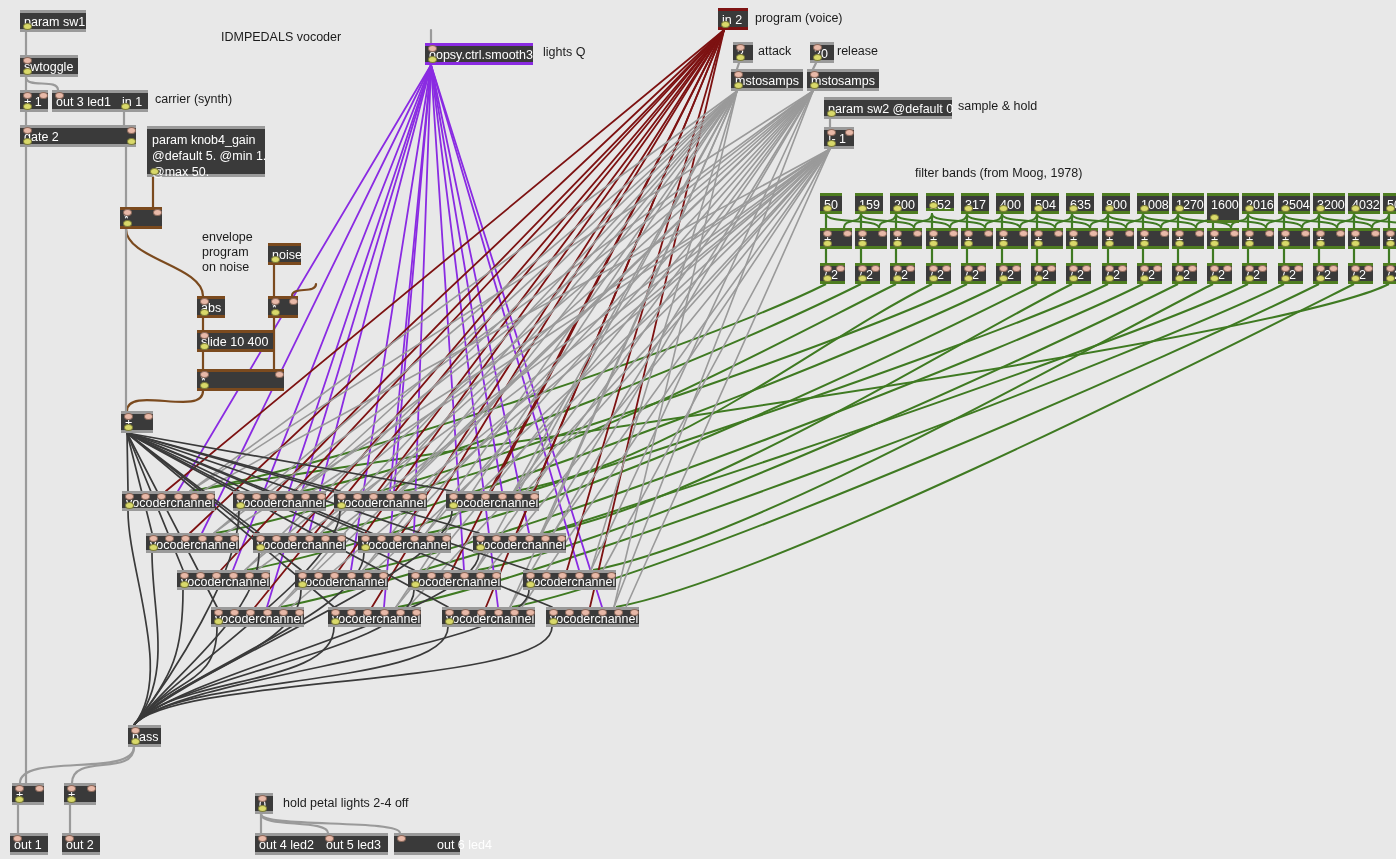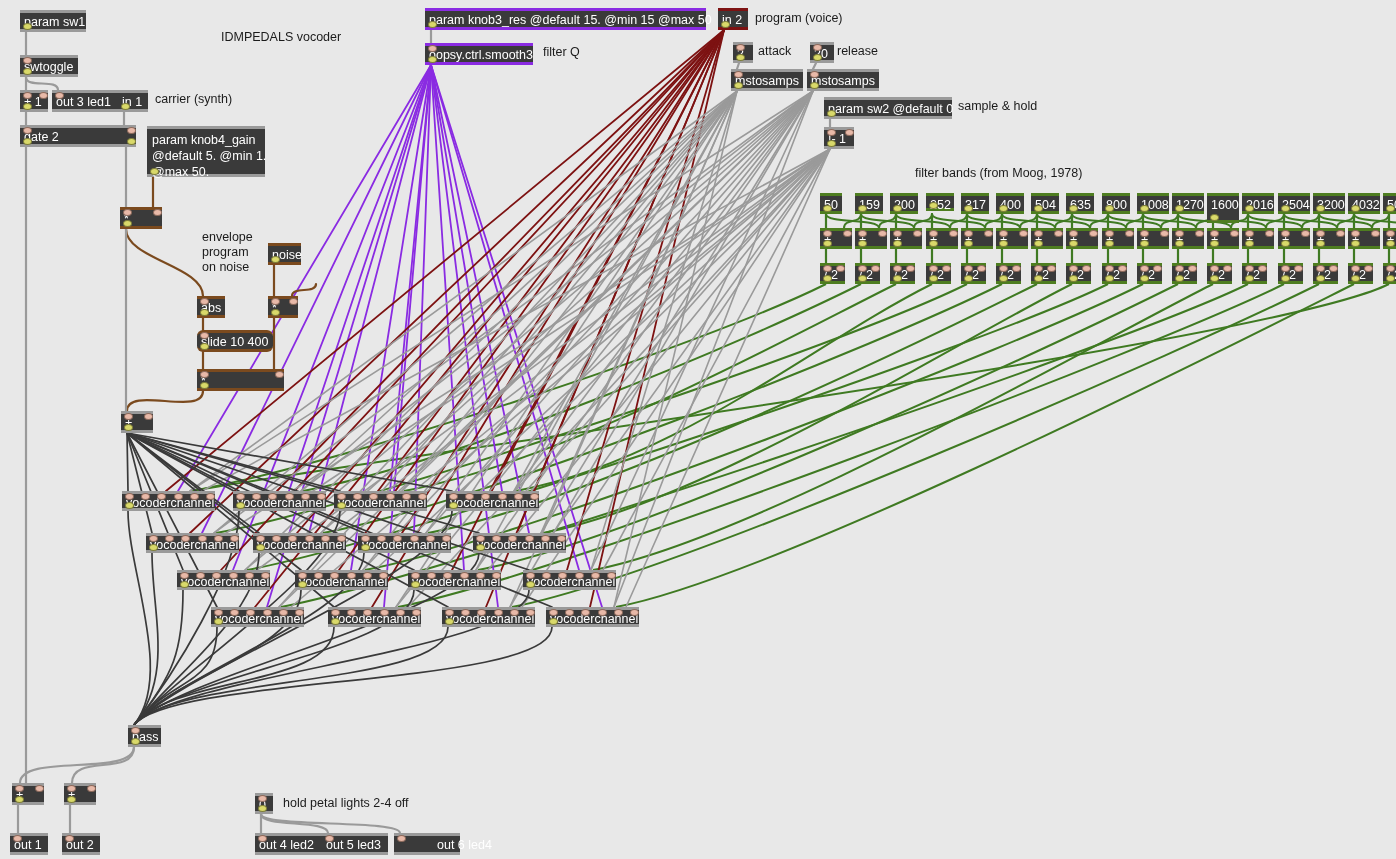--- a/index.html
+++ b/index.html
@@ -345,45 +345,44 @@
     <div class="obj gray" style="left: 52px; top: 90px; width: 68px; height: 22px;">out 3 led1<div class="nub in" style="left: 3px;"></div></div>
     <div class="obj gray" style="left: 118px; top: 90px; width: 30px; height: 22px;">in 1<div class="nub out" style="left: 3px;"></div></div>
     <div class="obj gray" style="left: 20px; top: 125px; width: 116px; height: 22px;">gate 2<div class="nub in" style="left: 3px;"></div><div class="nub in" style="left: 107px;"></div><div class="nub out" style="left: 3px;"></div><div class="nub out" style="left: 107px;"></div></div>
     <div class="obj gray multiline" style="left: 147px; top: 126px; width: 118px; height: 51px;">param knob4_gain
 @default 5. @min 1.
 @max 50.<div class="nub out" style="left: 3px;"></div></div>
     <div class="obj brown" style="left: 120px; top: 207px; width: 42px; height: 22px;">*<div class="nub in" style="left: 3px;"></div><div class="nub in" style="left: 33px;"></div><div class="nub out" style="left: 3px;"></div></div>
     <div class="obj brown" style="left: 268px; top: 243px; width: 33px; height: 22px;">noise<div class="nub out" style="left: 3px;"></div></div>
     <div class="obj brown" style="left: 197px; top: 296px; width: 28px; height: 22px;">abs<div class="nub in" style="left: 3px;"></div><div class="nub out" style="left: 3px;"></div></div>
     <div class="obj brown" style="left: 268px; top: 296px; width: 30px; height: 22px;">*<div class="nub in" style="left: 3px;"></div><div class="nub in" style="left: 21px;"></div><div class="nub out" style="left: 3px;"></div></div>
-    <div class="obj brown" style="left: 197px; top: 330px; width: 76px; height: 22px; border-radius: 6px;">slide 10 400<div class="nub in" style="left: 3px;"></div><div class="nub out" style="left: 3px;"></div></div>
+    <div class="obj brown" style="left: 197px; top: 330px; width: 76px; height: 22px;">slide 10 400<div class="nub in" style="left: 3px;"></div><div class="nub out" style="left: 3px;"></div></div>
     <div class="obj brown" style="left: 197px; top: 369px; width: 87px; height: 22px;">*<div class="nub in" style="left: 3px;"></div><div class="nub in" style="left: 78px;"></div><div class="nub out" style="left: 3px;"></div></div>
     <div class="obj gray" style="left: 121px; top: 411px; width: 32px; height: 22px;">+<div class="nub in" style="left: 3px;"></div><div class="nub in" style="left: 23px;"></div><div class="nub out" style="left: 3px;"></div></div>
-    <div class="obj purple" style="left: 425px; top: 8px; width: 281px; height: 22px;">param knob3_res @default 15. @min 15 @max 50<div class="nub out" style="left: 3px;"></div></div>
     <div class="obj purple" style="left: 425px; top: 43px; width: 108px; height: 22px;">oopsy.ctrl.smooth3<div class="nub in" style="left: 3px;"></div><div class="nub out" style="left: 3px;"></div></div>
     <div class="obj darkred" style="left: 718px; top: 8px; width: 30px; height: 22px;">in 2<div class="nub out" style="left: 3px;"></div></div>
     <div class="obj gray" style="left: 733px; top: 42px; width: 20px; height: 21px;">2<div class="nub in" style="left: 3px;"></div><div class="nub out" style="left: 3px;"></div></div>
     <div class="obj gray" style="left: 810px; top: 42px; width: 24px; height: 21px;">20<div class="nub in" style="left: 3px;"></div><div class="nub out" style="left: 3px;"></div></div>
     <div class="obj gray" style="left: 731px; top: 69px; width: 72px; height: 22px;">mstosamps<div class="nub in" style="left: 3px;"></div><div class="nub out" style="left: 3px;"></div></div>
     <div class="obj gray" style="left: 807px; top: 69px; width: 72px; height: 22px;">mstosamps<div class="nub in" style="left: 3px;"></div><div class="nub out" style="left: 3px;"></div></div>
     <div class="obj gray" style="left: 824px; top: 97px; width: 128px; height: 22px;">param sw2 @default 0<div class="nub out" style="left: 3px;"></div></div>
     <div class="obj gray" style="left: 824px; top: 127px; width: 30px; height: 22px;">!- 1<div class="nub in" style="left: 3px;"></div><div class="nub in" style="left: 21px;"></div><div class="nub out" style="left: 3px;"></div></div>
     <div class="obj gray" style="left: 128px; top: 725px; width: 33px; height: 22px;">pass<div class="nub in" style="left: 3px;"></div><div class="nub out" style="left: 3px;"></div></div>
     <div class="obj gray" style="left: 12px; top: 783px; width: 32px; height: 22px;">+<div class="nub in" style="left: 3px;"></div><div class="nub in" style="left: 23px;"></div><div class="nub out" style="left: 3px;"></div></div>
     <div class="obj gray" style="left: 64px; top: 783px; width: 32px; height: 22px;">+<div class="nub in" style="left: 3px;"></div><div class="nub in" style="left: 23px;"></div><div class="nub out" style="left: 3px;"></div></div>
     <div class="obj gray" style="left: 10px; top: 833px; width: 38px; height: 22px;">out 1<div class="nub in" style="left: 3px;"></div></div>
     <div class="obj gray" style="left: 62px; top: 833px; width: 38px; height: 22px;">out 2<div class="nub in" style="left: 3px;"></div></div>
     <div class="obj gray" style="left: 255px; top: 793px; width: 18px; height: 21px;">0<div class="nub in" style="left: 3px;"></div><div class="nub out" style="left: 3px;"></div></div>
     <div class="obj gray" style="left: 255px; top: 833px; width: 67px; height: 22px;">out 4 led2<div class="nub in" style="left: 3px;"></div></div>
     <div class="obj gray" style="left: 322px; top: 833px; width: 66px; height: 22px;">out 5 led3<div class="nub in" style="left: 3px;"></div></div>
     <div class="obj gray" style="left: 394px; top: 833px; width: 66px; height: 22px; padding-left: 43px;">out 6 led4<div class="nub in" style="left: 3px;"></div></div>
     <div class="comment" style="left: 221px; top: 30px;">IDMPEDALS vocoder</div>
     <div class="comment" style="left: 155px; top: 92px;">carrier (synth)</div>
     <div class="comment" style="left: 755px; top: 11px;">program (voice)</div>
-    <div class="comment" style="left: 543px; top: 45px;">filter Q</div>
+    <div class="comment" style="left: 543px; top: 45px;">lights Q</div>
     <div class="comment" style="left: 758px; top: 44px;">attack</div>
     <div class="comment" style="left: 837px; top: 44px;">release</div>
     <div class="comment" style="left: 958px; top: 99px;">sample &amp; hold</div>
     <div class="comment" style="left: 915px; top: 166px;">filter bands (from Moog, 1978)</div>
     <div class="comment" style="left: 202px; top: 230px;">envelope
 program
 on noise</div>
     <div class="comment" style="left: 283px; top: 796px;">hold petal lights 2-4 off</div>
   </div>
 

